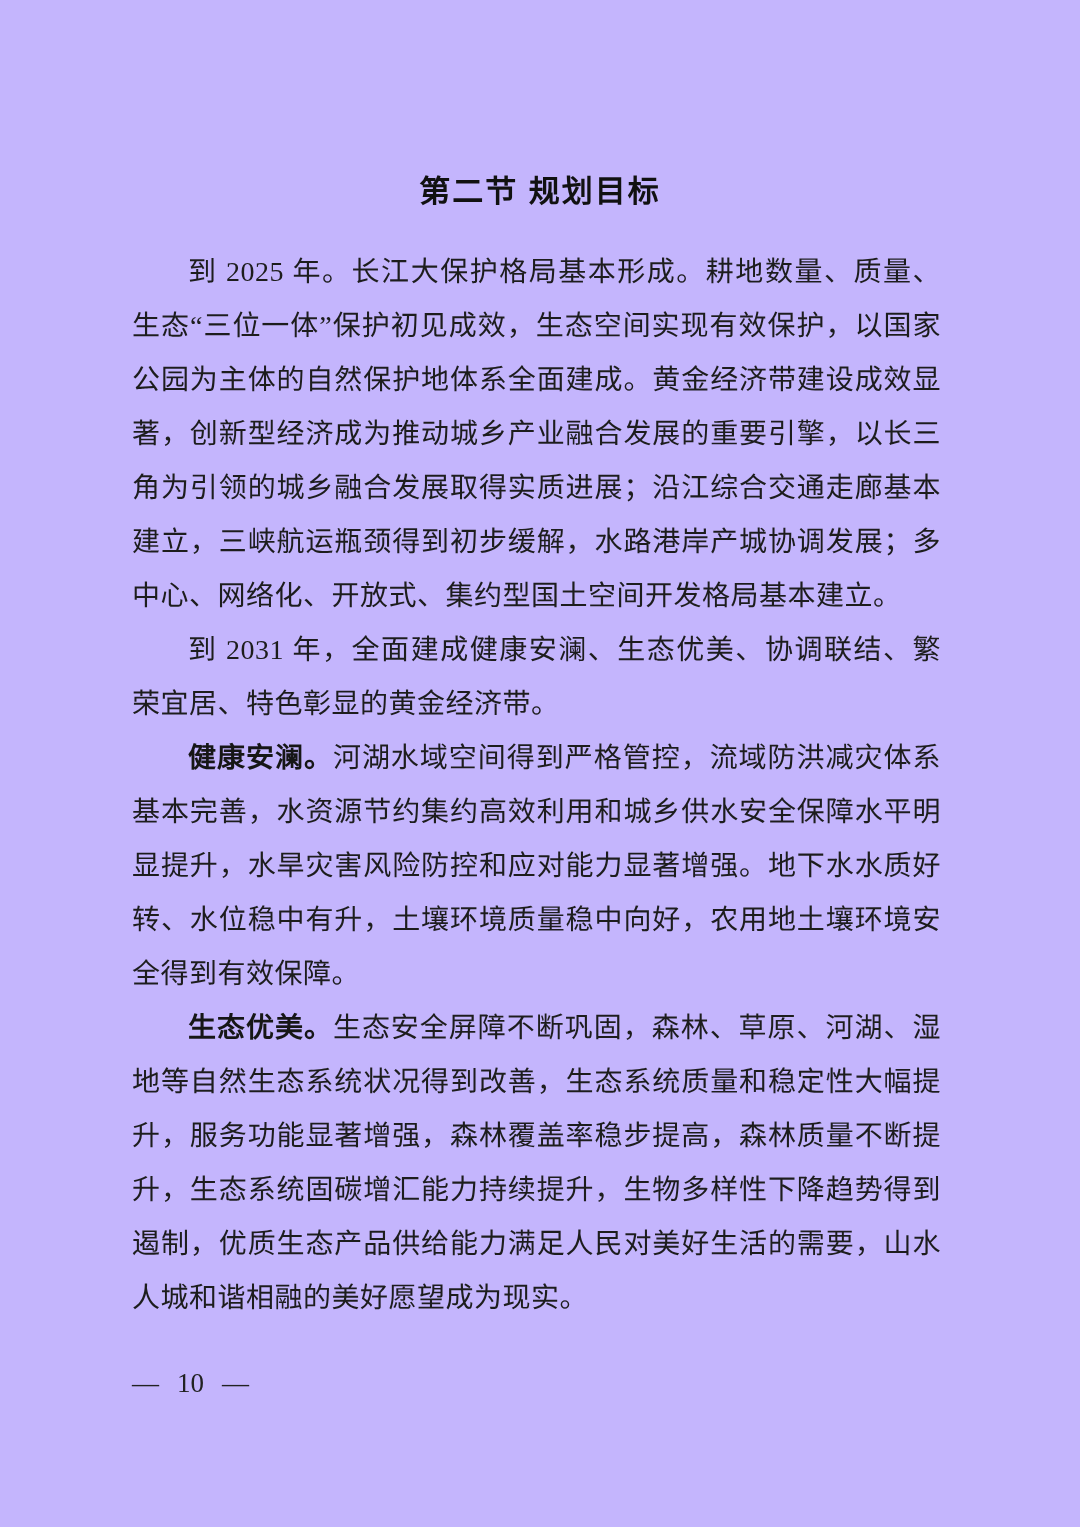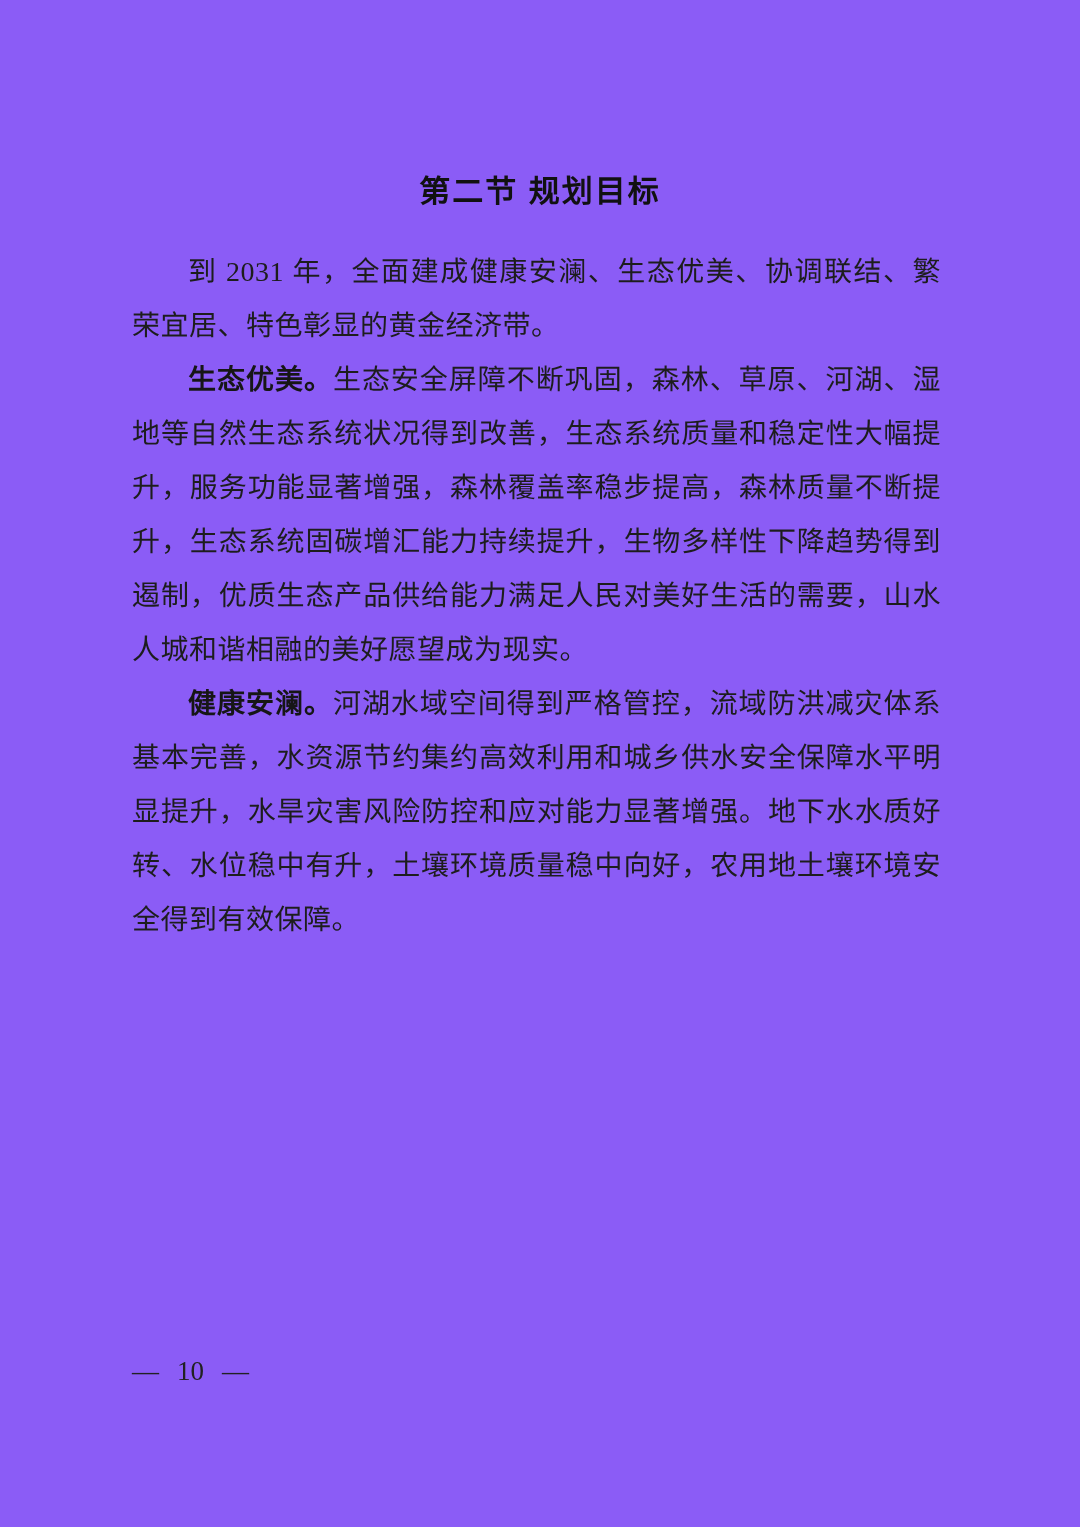--- a/index.html
+++ b/index.html
@@ -5,21 +5,21 @@
   html, body {
     margin: 0;
     padding: 0;
     background: #e9e9e9;
   }
   .page {
     position: relative;
     width: 1080px;
     height: 1527px;
     margin: 0 auto;
-    background: #8b5cf6;
+    background: #c4b5fd;
     overflow: hidden;
     color: #1d1d1d;
   }
   .doc-title {
     margin: 0;
     padding-top: 166px;
     text-align: center;
     font-family: "Liberation Sans", sans-serif;
     font-weight: bold;
     font-size: 31px;
@@ -52,33 +52,34 @@
     font-size: 27px;
     color: #222222;
     white-space: nowrap;
   }
   .page-footer .dash {
     display: inline-block;
     letter-spacing: 0;
   }
   .page-footer .num {
     display: inline-block;
-    margin: 4px 18px;
+    margin: 16px 18px;
   }
 </style>
 </head>
 <body>
 
 <div class="page">
 
   <h1 class="doc-title">第二节 规划目标</h1>
 
   <div class="doc-body" id="paragraphs">
+      <p><span>到 2025 年。长江大保护格局基本形成。耕地数量、质量、生态“三位一体”保护初见成效，生态空间实现有效保护，以国家公园为主体的自然保护地体系全面建成。黄金经济带建设成效显著，创新型经济成为推动城乡产业融合发展的重要引擎，以长三角为引领的城乡融合发展取得实质进展；沿江综合交通走廊基本建立，三峡航运瓶颈得到初步缓解，水路港岸产城协调发展；多中心、网络化、开放式、集约型国土空间开发格局基本建立。</span></p>
       <p><span>到 2031 年，全面建成健康安澜、生态优美、协调联结、繁荣宜居、特色彰显的黄金经济带。</span></p>
+      <p><span class="lead">健康安澜。</span><span>河湖水域空间得到严格管控，流域防洪减灾体系基本完善，水资源节约集约高效利用和城乡供水安全保障水平明显提升，水旱灾害风险防控和应对能力显著增强。地下水水质好转、水位稳中有升，土壤环境质量稳中向好，农用地土壤环境安全得到有效保障。</span></p>
       <p><span class="lead">生态优美。</span><span>生态安全屏障不断巩固，森林、草原、河湖、湿地等自然生态系统状况得到改善，生态系统质量和稳定性大幅提升，服务功能显著增强，森林覆盖率稳步提高，森林质量不断提升，生态系统固碳增汇能力持续提升，生物多样性下降趋势得到遏制，优质生态产品供给能力满足人民对美好生活的需要，山水人城和谐相融的美好愿望成为现实。</span></p>
-      <p><span class="lead">健康安澜。</span><span>河湖水域空间得到严格管控，流域防洪减灾体系基本完善，水资源节约集约高效利用和城乡供水安全保障水平明显提升，水旱灾害风险防控和应对能力显著增强。地下水水质好转、水位稳中有升，土壤环境质量稳中向好，农用地土壤环境安全得到有效保障。</span></p>
     </div>
 
   <div class="page-footer">
     <span class="dash">—</span><span class="num">10</span><span class="dash">—</span>
   </div>
 
 </div>
 
 </body></html>

